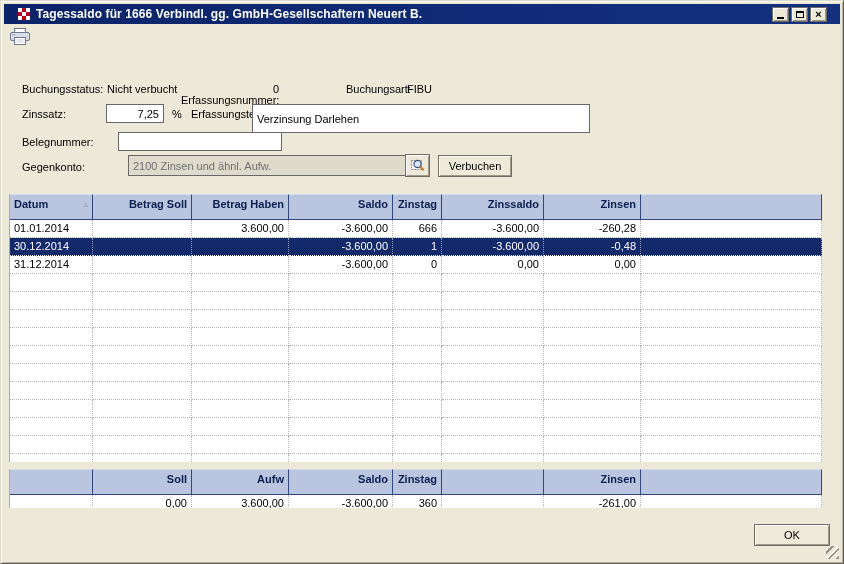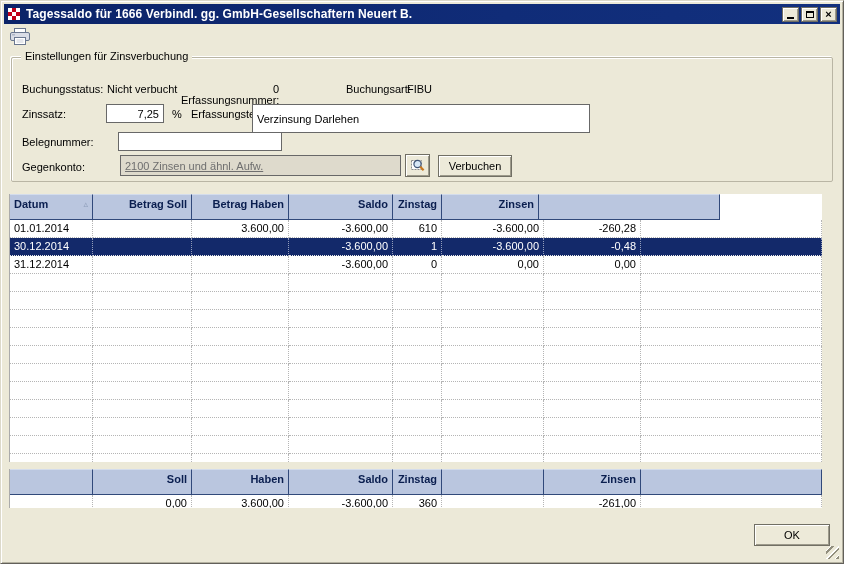--- a/index.html
+++ b/index.html
@@ -13,21 +13,21 @@
     background:#ECE9D8;
     border-top:1px solid #DCD9CA;border-left:1px solid #DCD9CA;
     border-right:1px solid #62605A;border-bottom:1px solid #62605A;
     box-shadow: inset 1px 1px 0 #FFFFFF, inset -1px -1px 0 #B5B2A1;
     overflow:hidden;
   }
   
   .titlebar{
     position:absolute;left:3px;top:3px;right:3px;height:20px;
     background:linear-gradient(90deg,#0B2368 0%, #102C78 60%, #12307E 100%);
-    display:flex;align-items:center;padding:0 2px;
+    display:flex;align-items:center;padding:0 12px;
   }
   .title-icon{
     width:14px;height:14px;margin-left:1px;flex:0 0 auto;
     background-color:#fff;
     background-image:
       linear-gradient(45deg,#C00018 25%,transparent 25%,transparent 75%,#C00018 75%),
       linear-gradient(45deg,#C00018 25%,#ffffff 25%,#ffffff 75%,#C00018 75%);
     background-size:8px 8px;background-position:0 0,4px 4px;
     border:1px solid #0B2368;box-sizing:border-box;
   }
@@ -145,42 +145,39 @@
         <rect x="5.5" y="0.5" width="11" height="5" fill="#FFFFFF" stroke="#6B7890"></rect>
         <rect x="1.5" y="4.5" width="19" height="8" rx="1.5" fill="#DADDE6" stroke="#6B7890"></rect>
         <rect x="3" y="6" width="3" height="1.5" fill="#AEB6C6"></rect>
         <rect x="5.5" y="9.5" width="11" height="7" fill="#FFFFFF" stroke="#6B7890"></rect>
         <line x1="7.5" y1="12" x2="14.5" y2="12" stroke="#C9CDD8"></line>
         <line x1="7.5" y1="14" x2="14.5" y2="14" stroke="#C9CDD8"></line>
       </svg>
     </span>
   </button>
 
-  <div class="groupbox">
-    <span class="groupbox-legend">Einstellungen für Zinsverbuchung</span>
-  </div>
 
   <span class="flabel" style="left:21px;top:82px">Buchungsstatus:</span>
   <span class="fvalue" style="left:106px;top:82px">Nicht verbucht</span>
   <span class="flabel" style="left:180px;top:93px">Erfassungsnummer:</span>
   <span class="fvalue" style="left:272px;top:82px">0</span>
   <span class="flabel" style="left:345px;top:82px">Buchungsart:</span>
   <span class="fvalue" style="left:406px;top:82px">FIBU</span>
 
   <span class="flabel" style="left:21px;top:107px">Zinssatz:</span>
   <input class="tbox" style="left: 105px; top: 103px; width: 58px; height: 19px; text-align: right;" value="7,25">
   <span class="flabel" style="left:171px;top:107px">%</span>
   <span class="flabel" style="left:190px;top:107px">Erfassungstext:</span>
   <input class="tbox" style="left: 251px; top: 103px; width: 338px; height: 29px;" value="Verzinsung Darlehen">
 
   <span class="flabel" style="left:21px;top:135px">Belegnummer:</span>
   <input class="tbox" style="left: 117px; top: 131px; width: 164px; height: 19px;" value="">
 
   <span class="flabel" style="left:21px;top:160px">Gegenkonto:</span>
-  <input class="tbox" style="left: 119px; top: 154px; width: 281px; height: 21px; text-decoration: underline;" disabled="" value="2100 Zinsen und ähnl. Aufw.">
+  <input class="tbox" style="left: 127px; top: 154px; width: 281px; height: 21px;" disabled="" value="2100 Zinsen und ähnl. Aufw.">
   <button class="btn3d" style="left:404px;top:153px;width:25px;height:23px">
     <span>
       <svg width="16" height="16" viewBox="0 0 16 16">
         <rect x="1.5" y="3.5" width="10" height="9" fill="#FFFFFF" stroke="#8A8A8A" stroke-dasharray="2 1"></rect>
         <circle cx="7.5" cy="7" r="3.6" fill="#D7E7F7" stroke="#3F5578" stroke-width="1.2"></circle>
         <line x1="10.2" y1="9.7" x2="13.6" y2="13.2" stroke="#C87820" stroke-width="2.2"></line>
       </svg>
     </span>
   </button>
   <button class="btn3d" style="left:437px;top:154px;width:74px;height:22px">Verbuchen</button>
@@ -196,33 +193,36 @@
         </div>
         <div class="hcell num" style="width: 97px;">
           <span>Betrag Haben</span>
         </div>
         <div class="hcell num" style="width: 104px;">
           <span>Saldo</span>
         </div>
         <div class="hcell num" style="width: 49px;">
           <span>Zinstag</span>
         </div>
+        <div class="hcell num" style="width: 102px;">
+          <span>Zinssaldo</span>
+        </div>
         <div class="hcell num" style="width: 97px;">
           <span>Zinsen</span>
         </div>
         <div class="hcell num" style="width: 181px;">
           <span></span>
         </div>
       </div>
       <div class="trow">
         <div class="cell" style="width: 83px;">01.01.2014</div>
         <div class="cell num" style="width: 99px;"></div>
         <div class="cell num" style="width: 97px;">3.600,00</div>
         <div class="cell num" style="width: 104px;">-3.600,00</div>
-        <div class="cell num" style="width: 49px;">610</div>
+        <div class="cell num" style="width: 49px;">666</div>
         <div class="cell num" style="width: 102px;">-3.600,00</div>
         <div class="cell num" style="width: 97px;">-260,28</div>
         <div class="cell num" style="width: 181px;"></div>
       </div>
       <div class="trow sel">
         <div class="cell" style="width: 83px;">30.12.2014</div>
         <div class="cell num" style="width: 99px;"></div>
         <div class="cell num" style="width: 97px;"></div>
         <div class="cell num" style="width: 104px;">-3.600,00</div>
         <div class="cell num" style="width: 49px;">1</div>
@@ -354,21 +354,21 @@
 
   <div class="grid" id="summary-table">
       <div class="trow thead">
         <div class="hcell" style="width: 83px;">
           <span></span>
         </div>
         <div class="hcell num" style="width: 99px;">
           <span>Soll</span>
         </div>
         <div class="hcell num" style="width: 97px;">
-          <span>Haben</span>
+          <span>Aufw</span>
         </div>
         <div class="hcell num" style="width: 104px;">
           <span>Saldo</span>
         </div>
         <div class="hcell num" style="width: 49px;">
           <span>Zinstag</span>
         </div>
         <div class="hcell num" style="width: 102px;">
           <span></span>
         </div>

